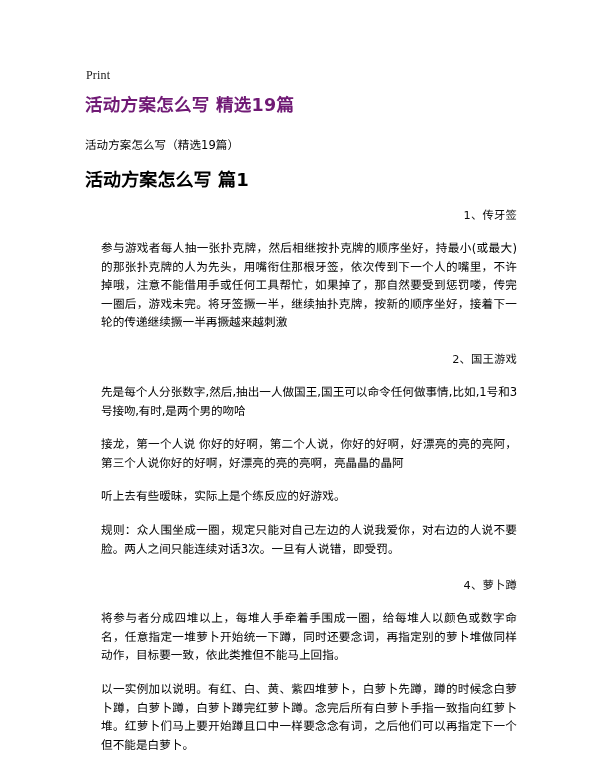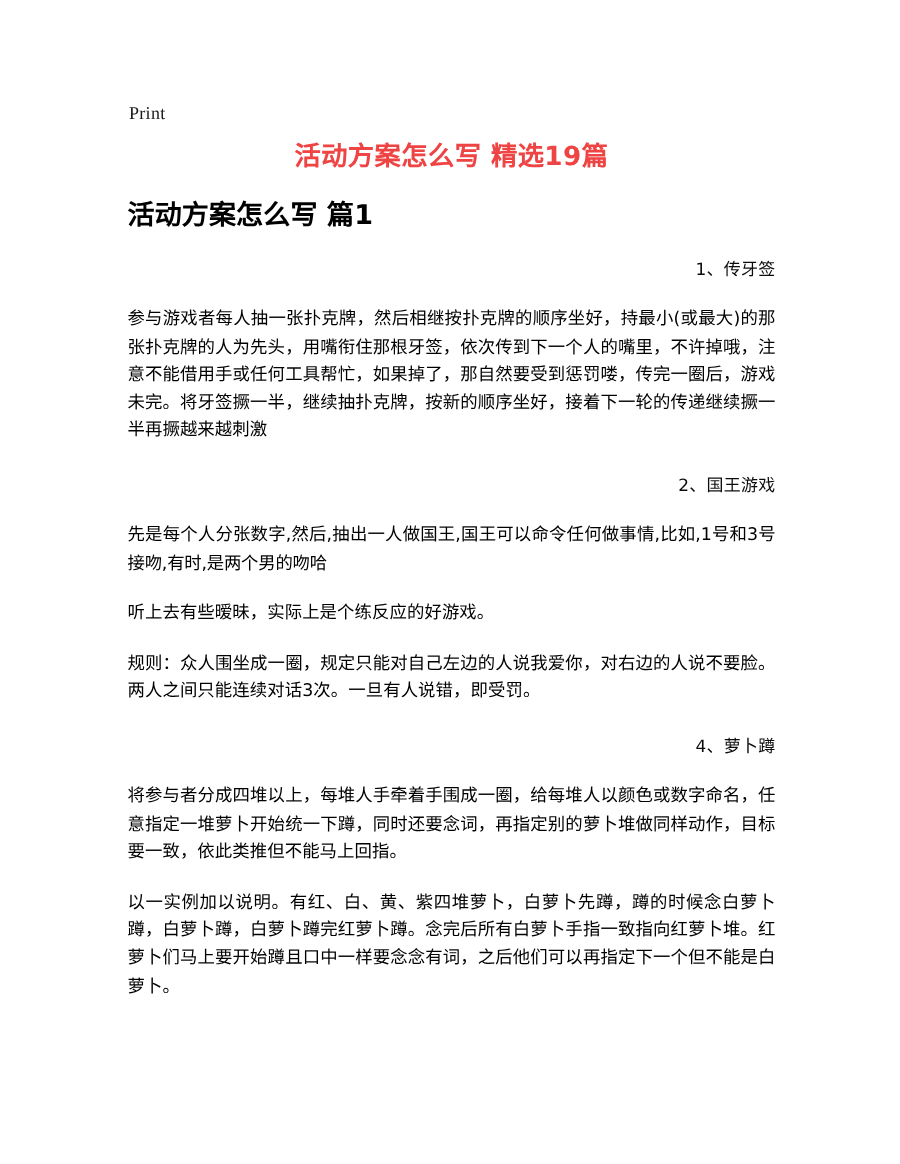--- a/index.html
+++ b/index.html
@@ -43,26 +43,25 @@
   .content {
     position: absolute;
     left: 85px;
     top: 92px;
     width: 432px;
   }
 
   .doc-title {
     margin: 0 0 0 0;
     padding: 0;
-    text-align: center;
     font-size: 17.5px;
     line-height: 26px;
     font-weight: 700;
     letter-spacing: 0.3px;
-    color: #ef4444;
+    color: #701a75;
   }
 
   .subtitle {
     margin: 19px 0 0 0;
     font-size: 11.5px;
     line-height: 17px;
     font-weight: 400;
     color: #000000;
     letter-spacing: 0.1px;
   }
@@ -80,21 +79,21 @@
     margin: 19px 0 0 0;
     font-size: 11.3px;
     line-height: 17px;
     font-weight: 400;
     color: #0b0b0b;
     letter-spacing: 0.2px;
     text-align: right;
   }
 
   .para {
-    margin: 15px 0 0 0;
+    margin: 15px 0 0 16px;
     font-size: 11.6px;
     line-height: 18.6px;
     font-weight: 400;
     color: #000000;
     text-align: justify;
     text-justify: inter-ideograph;
     letter-spacing: 0.05px;
     word-break: break-all;
   }
 
@@ -106,28 +105,30 @@
 <body>
 
 <div class="page">
 
   <a class="print-bar">Print</a>
 
   <div class="content">
 
     <h1 class="doc-title">活动方案怎么写 精选19篇</h1>
 
+    <p class="subtitle">活动方案怎么写（精选19篇）</p>
 
     <h2 class="section-heading">活动方案怎么写 篇1</h2>
 
     <h3 class="item-heading">1、传牙签</h3>
     <p class="para">参与游戏者每人抽一张扑克牌，然后相继按扑克牌的顺序坐好，持最小(或最大)的那张扑克牌的人为先头，用嘴衔住那根牙签，依次传到下一个人的嘴里，不许掉哦，注意不能借用手或任何工具帮忙，如果掉了，那自然要受到惩罚喽，传完一圈后，游戏未完。将牙签撅一半，继续抽扑克牌，按新的顺序坐好，接着下一轮的传递继续撅一半再撅越来越刺激</p>
 
     <h3 class="item-heading">2、国王游戏</h3>
     <p class="para tight">先是每个人分张数字,然后,抽出一人做国王,国王可以命令任何做事情,比如,1号和3号接吻,有时,是两个男的吻哈</p>
+    <p class="para">接龙，第一个人说 你好的好啊，第二个人说，你好的好啊，好漂亮的亮的亮阿，第三个人说你好的好啊，好漂亮的亮的亮啊，亮晶晶的晶阿</p>
 
     <p class="para">听上去有些暧昧，实际上是个练反应的好游戏。</p>
     <p class="para">规则：众人围坐成一圈，规定只能对自己左边的人说我爱你，对右边的人说不要脸。两人之间只能连续对话3次。一旦有人说错，即受罚。</p>
 
     <h3 class="item-heading">4、萝卜蹲</h3>
     <p class="para">将参与者分成四堆以上，每堆人手牵着手围成一圈，给每堆人以颜色或数字命名，任意指定一堆萝卜开始统一下蹲，同时还要念词，再指定别的萝卜堆做同样动作，目标要一致，依此类推但不能马上回指。</p>
     <p class="para">以一实例加以说明。有红、白、黄、紫四堆萝卜，白萝卜先蹲，蹲的时候念白萝卜蹲，白萝卜蹲，白萝卜蹲完红萝卜蹲。念完后所有白萝卜手指一致指向红萝卜堆。红萝卜们马上要开始蹲且口中一样要念念有词，之后他们可以再指定下一个但不能是白萝卜。</p>
 
   </div>
 </div>

